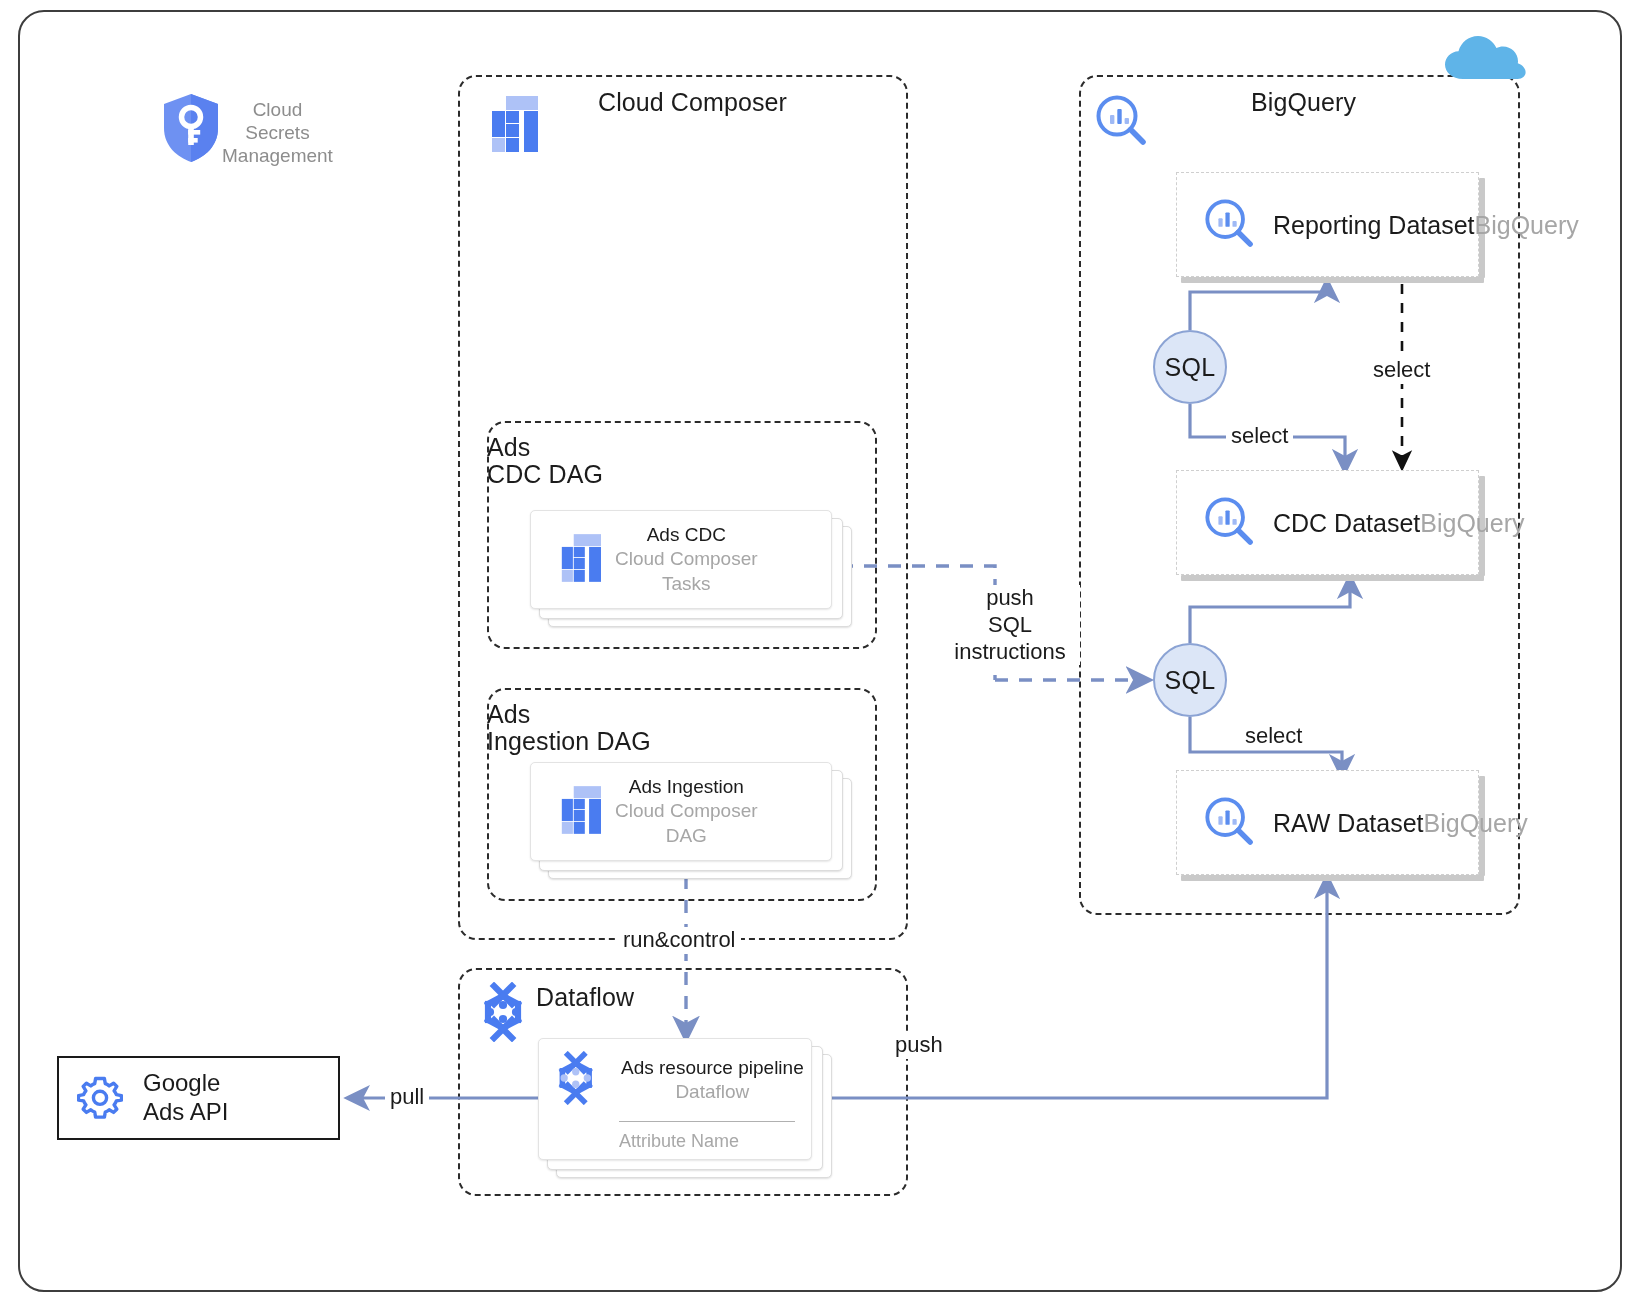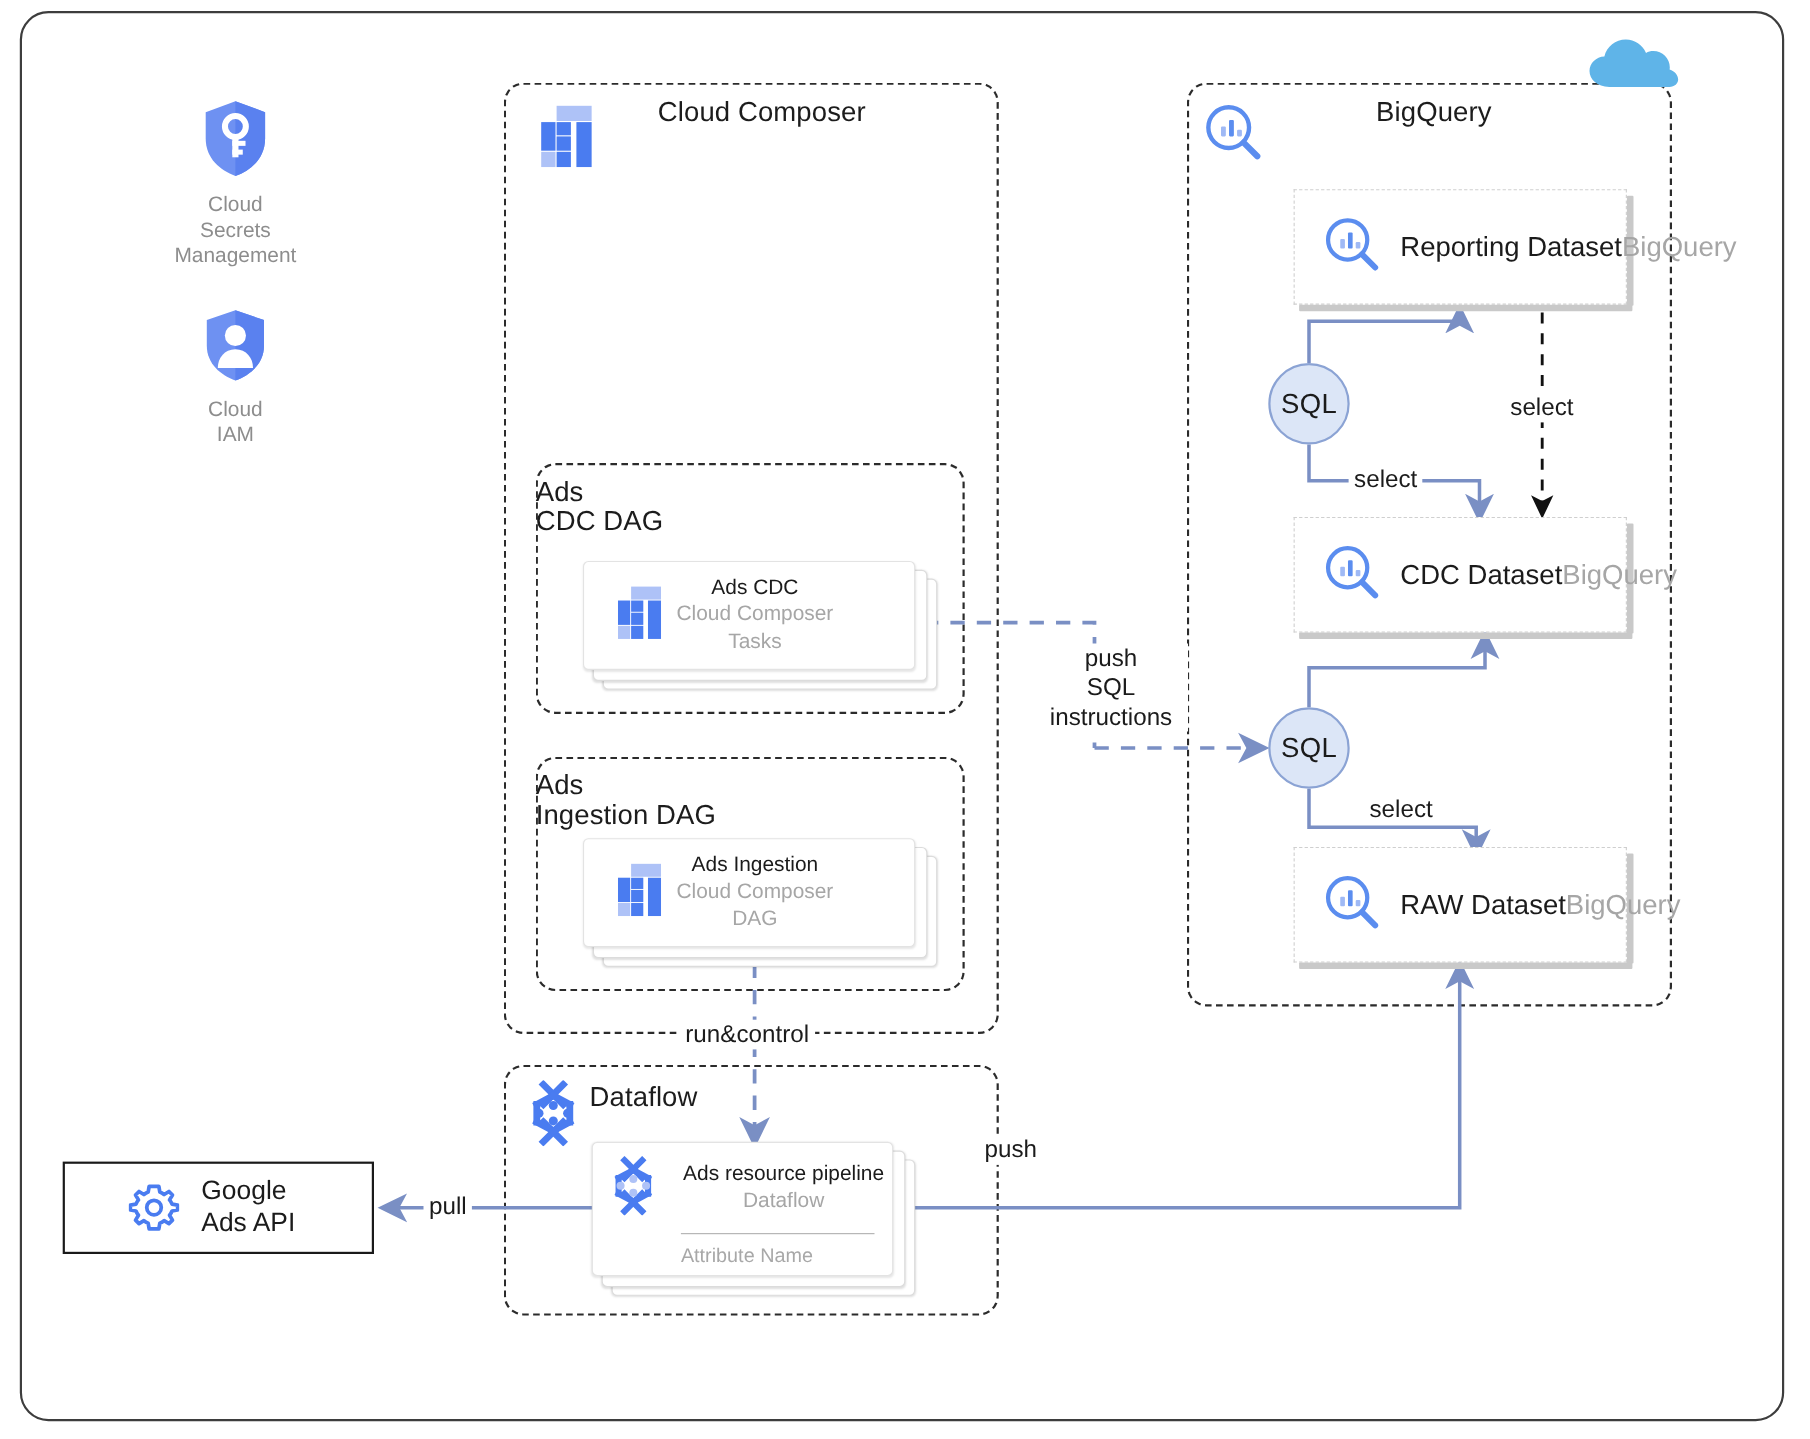--- a/index.html
+++ b/index.html
@@ -71,21 +71,21 @@
 
   
   .sqlnode{
     position:absolute;width:74px;height:74px;border-radius:50%;
     background:#dce6f7;border:2px solid #8ba3d4;box-sizing:border-box;
     display:flex;align-items:center;justify-content:center;z-index:6;
   }
   .sqlnode span{font-size:25px;color:#1b1b1b;letter-spacing:.3px;}
 
   
-  .svc{position:absolute;display:flex;flex-direction:column;align-items:center;}
+  .svc{position:absolute;display:flex;flex-direction:row;align-items:flex-end;}
   .svc-cap{margin-top:8px;font-size:19px;color:#8d8d8d;text-align:center;line-height:1.22;white-space:pre-line;}
 
   
   .elabel{
     position:absolute;background:#fff;font-size:22px;color:#1b1b1b;
     padding:0 5px;white-space:pre-line;text-align:center;line-height:1.22;z-index:7;
   }
 
   svg.wires{position:absolute;left:0;top:0;width:1645px;height:1308px;z-index:2;pointer-events:none;}
 </style>
@@ -138,32 +138,20 @@
         <circle cx="31" cy="25" r="9.5" fill="none" stroke="#ffffff" stroke-width="5.5"></circle>
         <rect x="28.2" y="32" width="5.6" height="21" fill="#ffffff"></rect>
         <rect x="28.2" y="38" width="12" height="4.6" fill="#ffffff"></rect>
         <rect x="28.2" y="46" width="9.5" height="4.6" fill="#ffffff"></rect>
       </svg>
     </span>
     <div class="svc-cap">Cloud Secrets
 Management</div>
   </div>
 
-  <div class="svc" style="left:160px;top:280px;width:108px;">
-    <span>
-      <svg width="58" height="68" viewBox="0 0 58 68">
-        <path d="M29 2 L55 11 L55 34 C55 51 42 61 29 66 C16 61 3 51 3 34 L3 11 Z" fill="#6e91f2"></path>
-        <path d="M29 2 L55 11 L55 34 C55 51 42 61 29 66 Z" fill="#5a81ef"></path>
-        <circle cx="29" cy="25" r="9.6" fill="#ffffff"></circle>
-        <path d="M29 37.5 C39 37.5 45 45.5 45 54.5 L13 54.5 C13 45.5 19 37.5 29 37.5 Z" fill="#ffffff"></path>
-      </svg>
-    </span>
-    <div class="svc-cap">Cloud
-IAM</div>
-  </div>
 
   <div class="group" style="left:458px;top:75px;width:450px;height:865px;"></div>
   <span style="position:absolute;left:484px;top:96px;">
     <svg width="54" height="56" viewBox="0 0 54 56">
       <rect x="22" y="0" width="32" height="14" fill="#aec2f7"></rect>
       <rect x="8" y="15" width="13" height="26" fill="#4a7cf0"></rect>
       <rect x="22" y="15" width="13" height="12" fill="#4a7cf0"></rect>
       <rect x="40" y="15" width="14" height="41" fill="#4a7cf0"></rect>
       <rect x="22" y="28" width="13" height="13" fill="#4a7cf0"></rect>
       <rect x="8" y="42" width="13" height="14" fill="#aec2f7"></rect>
@@ -281,21 +269,21 @@
       </span>
       <span class="card-txt">
         <span class="card-title">Ads resource pipeline</span>
         <span class="card-sub">Dataflow</span>
       </span>
     </div>
     <div class="card-rule" style="left:80px;right:16px;top:82px;"></div>
     <div class="card-attr" style="left:80px;top:92px;">Attribute Name</div>
   </div>
 
-  <div class="solidbox" style="left:57px;top:1056px;width:283px;height:84px;padding-left:40px;">
+  <div class="solidbox" style="left:57px;top:1056px;width:283px;height:84px;">
     <span class="sb-ico">
       <svg width="46" height="46" viewBox="0 0 46 46">
         <path d="M23 5.5 L27.4 5.5 L28.3 10.6 A13.4 13.4 0 0 1 32.2 12.9 L36.6 10.2 L39.8 13.4 L37.1 17.8 A13.4 13.4 0 0 1 39.4 21.7 L44.5 22.6 L44.5 27 L39.4 27.9 A13.4 13.4 0 0 1 37.1 31.8 L39.8 36.2 L36.6 39.4 L32.2 36.7 A13.4 13.4 0 0 1 28.3 39 L27.4 44.1 L23 44.1 L18.6 44.1 L17.7 39 A13.4 13.4 0 0 1 13.8 36.7 L9.4 39.4 L6.2 36.2 L8.9 31.8 A13.4 13.4 0 0 1 6.6 27.9 L1.5 27 L1.5 22.6 L6.6 21.7 A13.4 13.4 0 0 1 8.9 17.8 L6.2 13.4 L9.4 10.2 L13.8 12.9 A13.4 13.4 0 0 1 17.7 10.6 L18.6 5.5 Z" fill="none" stroke="#4a7cf0" stroke-width="3.4" stroke-linejoin="round"></path>
         <circle cx="23" cy="24.8" r="6.6" fill="none" stroke="#4a7cf0" stroke-width="3.4"></circle>
       </svg>
     </span>
     <span class="sb-txt">
       <span>Google</span><br>
       <span>Ads API</span>
     </span>

